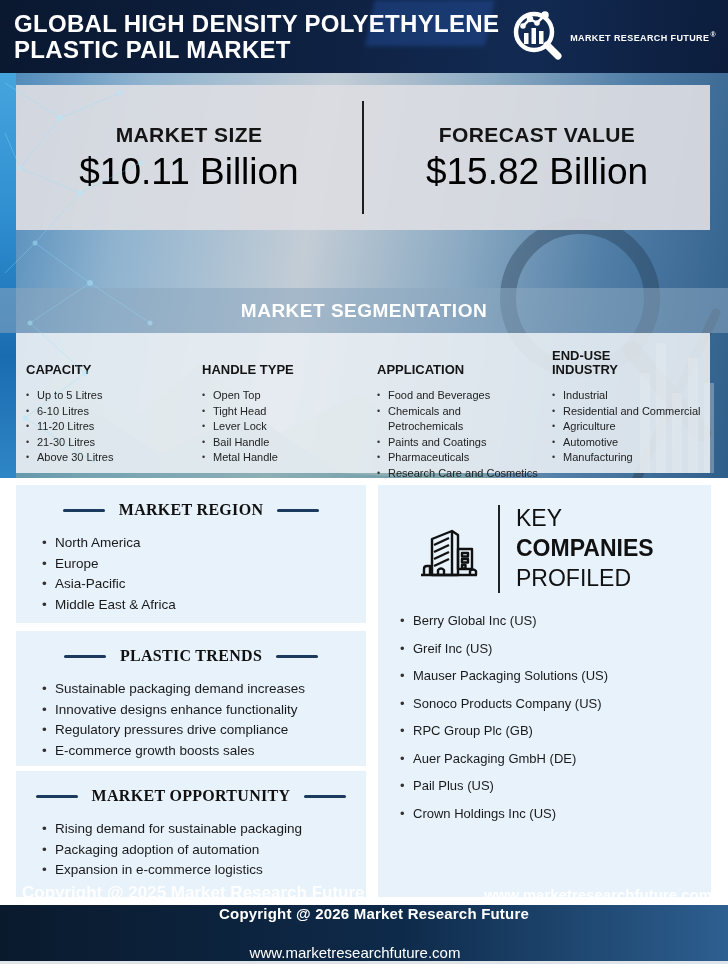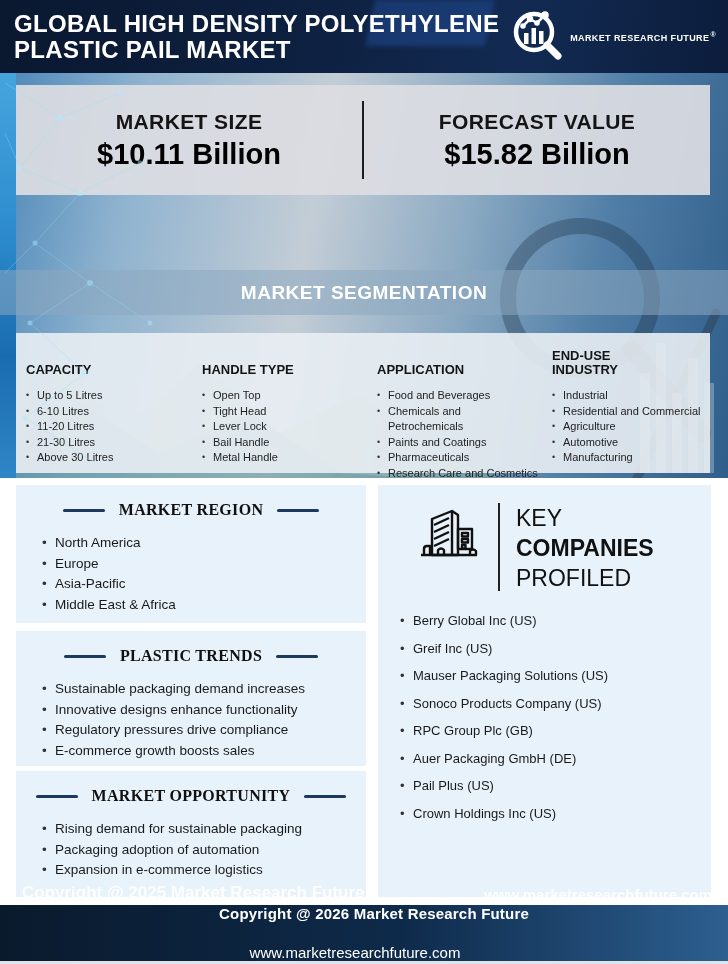--- a/index.html
+++ b/index.html
@@ -32,36 +32,36 @@
     position:absolute;left:0;top:73px;width:728px;height:405px;overflow:hidden;
     background:linear-gradient(100deg,#4a86b8 0%,#8fb3cf 18%,#c3cdd6 42%,#8aa9c2 62%,#4f7da6 80%,#2f5e8a 100%);
   }
   .band svg.decor{position:absolute;left:0;top:0;z-index:1;}
   .band svg.plexus{position:absolute;left:0;top:0;z-index:3;pointer-events:none;opacity:.55;}
   .left-strip{
     position:absolute;left:0;top:0;width:16px;height:405px;z-index:2;
     background:linear-gradient(180deg,#46a4dd 0%,#2f8fd0 35%,#1a6cb0 70%,#2f86c6 100%);
   }
   .stat-panel{
-    position:absolute;left:16px;top:12px;width:694px;height:110px;z-index:2;
+    position:absolute;left:16px;top:12px;width:694px;height:145px;z-index:2;
     background:rgba(219,221,226,0.93);display:flex;align-items:stretch;
   }
   .stat-half{flex:1;display:flex;flex-direction:column;align-items:center;justify-content:center;}
   .stat-label{font-size:21px;font-weight:bold;color:#141414;letter-spacing:.4px;}
-  .stat-value{font-size:29px;font-weight:bold;color:#000;margin-top:4px;}
+  .stat-value{font-size:37px;font-weight:normal;color:#000;margin-top:4px;}
   .stat-divider{width:2px;background:#1d1d1d;margin:16px 0;}
   .cagr-band{
     position:absolute;left:0;top:149px;width:728px;height:66px;z-index:2;
     background:linear-gradient(90deg,rgba(30,56,78,0.82),rgba(58,88,114,0.72) 60%,rgba(40,70,95,0.78));
     display:flex;align-items:center;justify-content:center;
   }
   .cagr-label{color:#fff;font-size:27px;font-weight:bold;}
   .cagr-value{color:#fff;font-size:27px;font-weight:bold;margin-left:30px;}
   .seg-head-band{
-    position:absolute;left:0;top:197px;width:728px;height:45px;z-index:2;
+    position:absolute;left:0;top:215px;width:728px;height:45px;z-index:2;
     background:rgba(140,168,192,0.55);
     display:flex;align-items:center;justify-content:center;
   }
   .seg-title{color:#fff;font-size:19px;font-weight:bold;letter-spacing:.5px;}
   .seg-panel{
     position:absolute;left:16px;top:260px;width:694px;height:140px;z-index:2;
     background:rgba(233,238,243,0.9);
     display:grid;grid-template-columns:176px 175px 175px 1fr;
     padding:0;box-sizing:border-box;
   }
@@ -84,21 +84,21 @@
   .card-title{font-size:16px;font-weight:bold;color:#111;letter-spacing:.3px;font-family:Liberation Serif, serif;}
   .card-list{list-style:none;margin:14px 0 0 0;padding:0 10px 0 26px;}
   .card-list li{
     font-size:13.5px;color:#1a1a1a;line-height:20.5px;position:relative;padding-left:13px;
   }
   .card-list li::before{content:"•";position:absolute;left:0;top:0;color:#333;}
   #card-region{left:16px;top:485px;width:350px;height:138px;}
   #card-trends{left:16px;top:631px;width:350px;height:135px;}
   #card-opportunity{left:16px;top:771px;width:350px;height:126px;}
   #card-companies{left:378px;top:485px;width:333px;height:412px;}
-  .comp-header{display:flex;align-items:flex-start;margin:18px 0 0 40px;}
+  .comp-header{display:flex;align-items:flex-end;margin:18px 0 0 40px;}
   .comp-divider{width:2px;height:88px;background:#222;margin:0 16px 0 18px;}
   .comp-titles{font-size:23px;color:#111;line-height:30px;}
   .comp-strong{font-weight:bold;}
   .comp-list{list-style:none;margin:20px 8px 0 0;padding:0 8px 0 22px;}
   .comp-list li{
     font-size:13px;color:#1a1a1a;line-height:15px;margin-bottom:12.5px;
     position:relative;padding-left:13px;
   }
   .comp-list li::before{content:"•";position:absolute;left:0;top:0;color:#333;}
   

